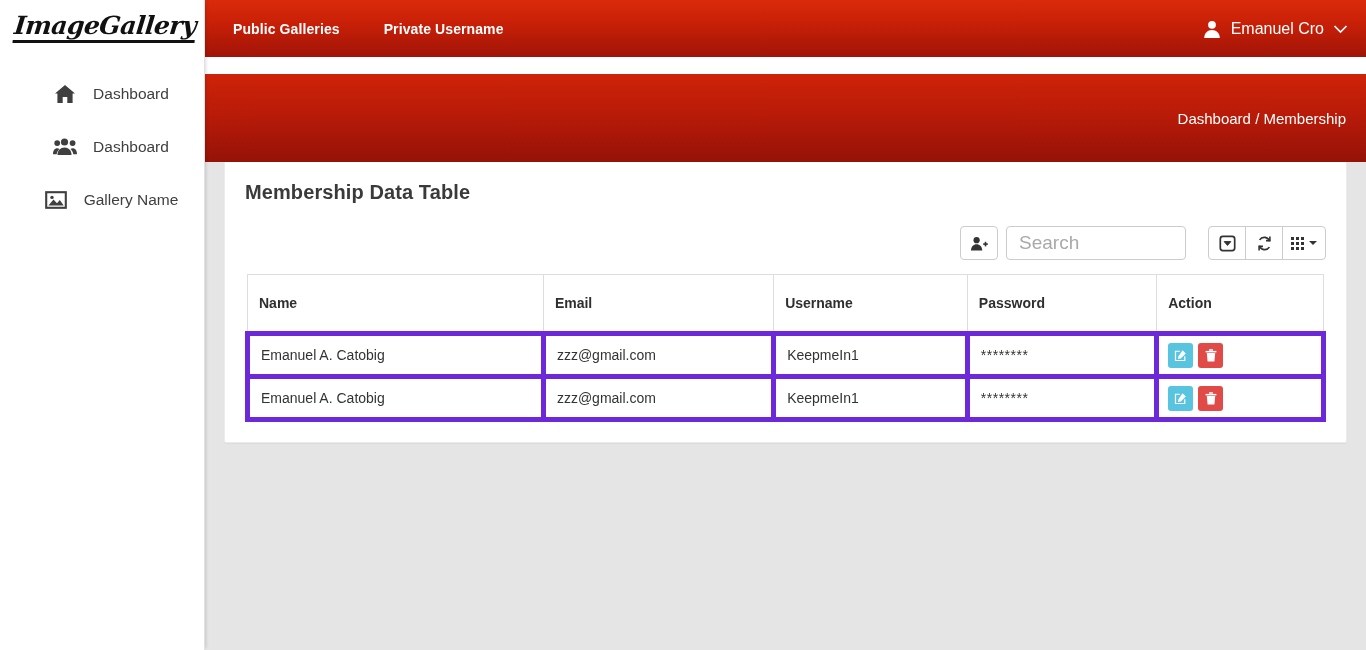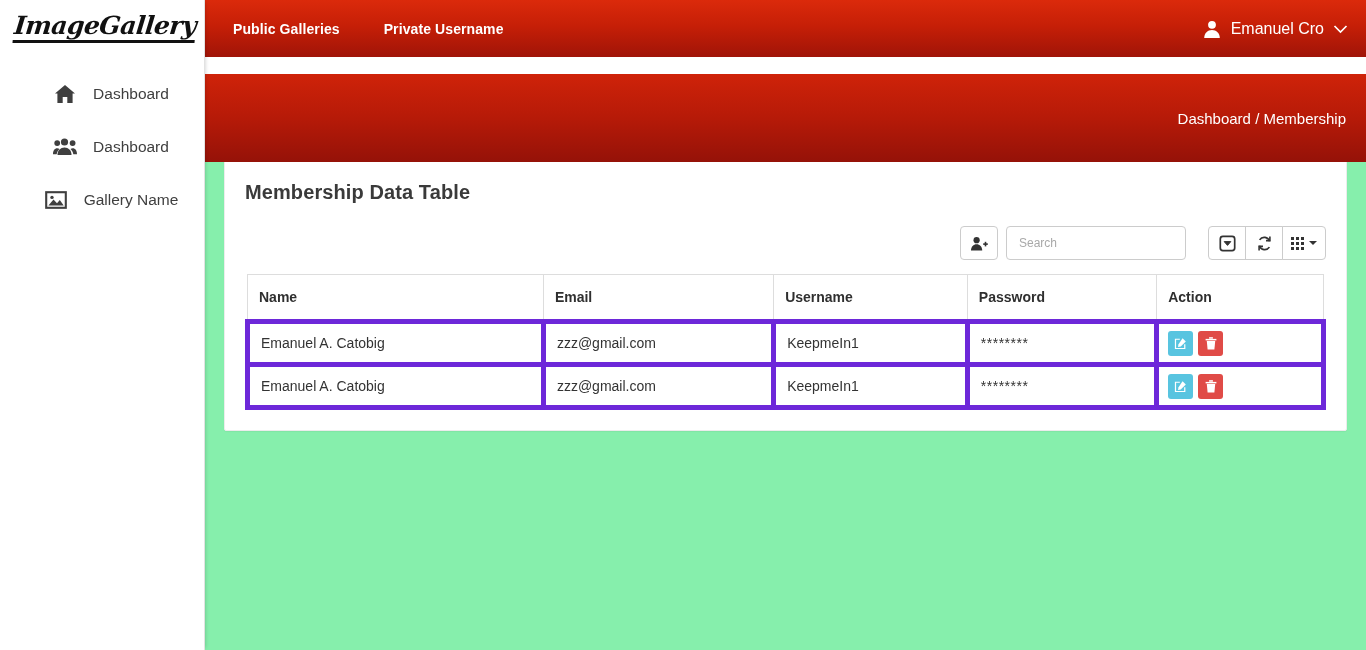--- a/index.html
+++ b/index.html
@@ -94,21 +94,21 @@
     display: flex; align-items: center; justify-content: flex-end;
     padding-right: 20px;
     z-index: 3;
   }
   .crumb-text { color: #ffffff; font-size: 15px; white-space: nowrap; }
 
   
   .content {
     position: absolute; left: 205px; top: 145px;
     width: 1161px; height: 505px;
-    background: #86efac;
+    background: #e5e5e5;
     padding: 14px 19px;
   }
   .card {
     background: #ffffff;
     border: 1px solid #ececec;
     border-radius: 2px;
     padding: 21px 20px 20px 20px;
     box-shadow: 0 1px 1px rgba(0,0,0,0.04);
   }
   .card-title {
@@ -135,21 +135,21 @@
     color: #333333;
     padding: 0 9px;
   }
   .search-input {
     height: 34px;
     width: 180px;
     margin-left: 8px;
     border: 1px solid #cccccc;
     border-radius: 4px;
     padding: 0 12px;
-    font-size: 12px;
+    font-size: 19px;
     color: #555555;
     font-family: "Liberation Sans", sans-serif;
     background: #ffffff;
     outline: none;
   }
   .search-input::placeholder { color: #a9a9a9; }
   .btn-group {
     display: flex; align-items: center;
     margin-left: 22px;
   }
@@ -175,21 +175,21 @@
     width: 100%;
     border-collapse: collapse;
     border: 1px solid #dddddd;
     table-layout: fixed;
   }
   table.data-table th {
     text-align: left;
     font-size: 14px;
     font-weight: bold;
     color: #2f2f2f;
-    padding: 14px 11px;
+    padding: 20px 11px;
     border: 1px solid #dddddd;
     background: #ffffff;
     height: 41px;
   }
   table.data-table td {
     font-size: 14px;
     color: #333333;
     padding: 11px 11px;
     border: 5px solid #6d28d9;
     height: 40px;

